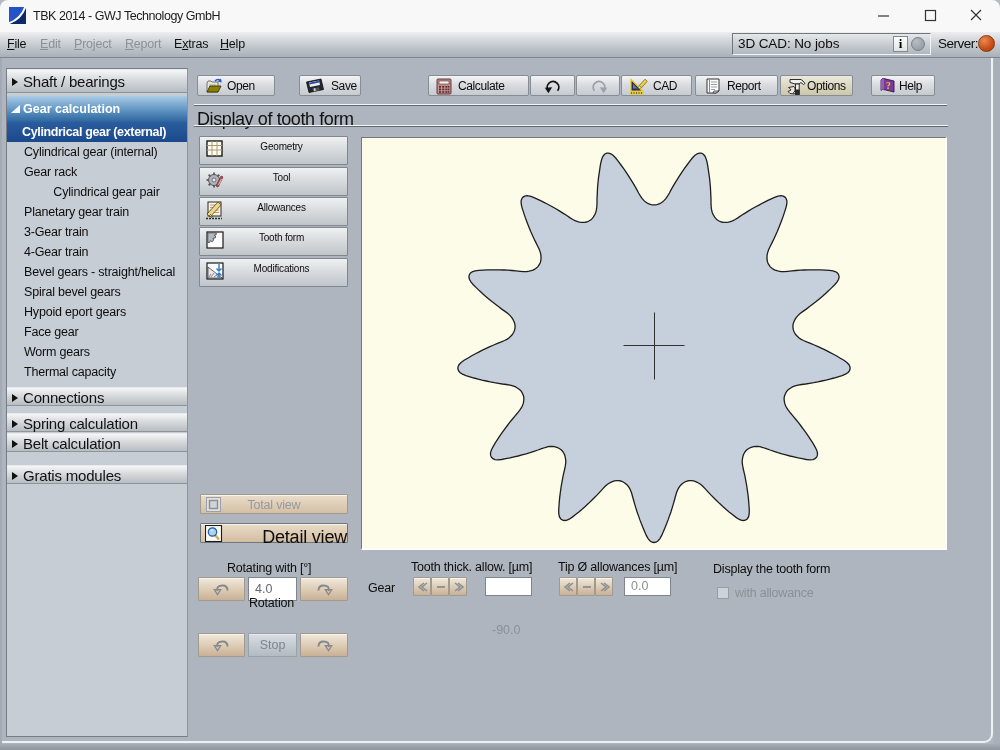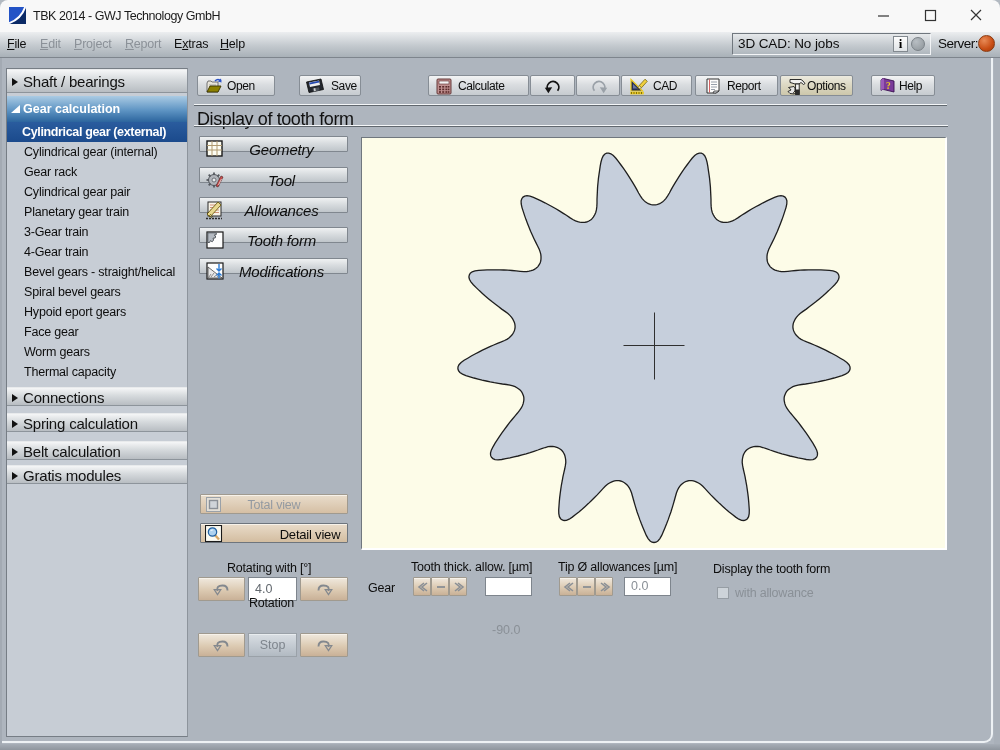--- a/index.html
+++ b/index.html
@@ -27,21 +27,21 @@
 #selitem{position:absolute;left:0;top:53px;width:180px;height:20px;background:linear-gradient(#2a5c9e,#1b4a8c);font-size:12.5px;letter-spacing:-0.35px;font-weight:bold;color:#fff;line-height:20px;}
 #selitem span{margin-left:15px;}
 .sitem{position:absolute;left:17px;width:165px;height:20px;font-size:12.5px;letter-spacing:-0.2px;color:#0d0d0d;line-height:20px;}
 
 .tbtn{position:absolute;top:75px;height:21px;background:linear-gradient(#f3f4f5,#dadde0 45%,#c6cbd0);border:1px solid #868d95;border-radius:2px;font-size:12px;letter-spacing:-0.4px;color:#0d0d0d;}
 .tbtn .txt{position:absolute;top:3px;}
 #groove1{left:194px;top:104px;width:753px;height:2px;border-top:1px solid #f4f6f8;border-bottom:1px solid #60676e;}
 #dispLbl{left:197px;top:109px;font-size:18px;letter-spacing:-0.4px;color:#111;}
 #groove2{left:194px;top:125px;width:754px;height:2px;border-top:1px solid #f4f6f8;border-bottom:1px solid #60676e;}
 
-.lbtn{position:absolute;left:199px;width:149px;height:16px;background:linear-gradient(#eff1f2,#d8dcdf 45%,#bfc5ca);border:1px solid #80878f;border-radius:1px;font-size:15px;letter-spacing:-0.2px;color:#0d0d0d;font-style:italic;}
+.lbtn{position:absolute;left:199px;width:149px;height:29px;background:linear-gradient(#eff1f2,#d8dcdf 45%,#bfc5ca);border:1px solid #80878f;border-radius:1px;font-size:10px;letter-spacing:-0.2px;color:#0d0d0d;}
 .lbtn .txt{position:absolute;width:100%;text-align:center;top:4px;left:8px;}
 .lbtn .ic{position:absolute;left:5px;top:2px;}
 
 #canvas{left:361px;top:137px;width:586px;height:413px;background:#fdfce8;border-top:1px solid #70777e;border-left:1px solid #70777e;border-right:2px solid #fff;border-bottom:2px solid #fff;}
 
 .tan{position:absolute;background:linear-gradient(#f0e9de,#dccab2 55%,#c9b197);border:1px solid #a09a8f;border-radius:1px;box-shadow:inset 0 1px 0 #f7f2ea;}
 .tan.dis{background:linear-gradient(#ede5d8,#dccbb4 55%,#cfb89e);}
 .ctl-label{position:absolute;font-size:12.5px;letter-spacing:-0.2px;color:#0d0d0d;}
 .ctl-label.dim{color:#8a9097;}
 .field{position:absolute;background:#fff;border:1px solid #7e858d;font-size:12.5px;color:#63696f;}
@@ -87,39 +87,39 @@
       <span class="tri" style="top:8px;"></span>
       <span class="lbl">Shaft / bearings</span>
     </div>
  <div id="ghead">
       <span id="gtri"></span>
       <span class="lbl">Gear calculation</span>
     </div>
  <div id="selitem"><span>Cylindrical gear (external)</span></div>
  <div class="sitem" style="top:73px;">Cylindrical gear (internal)</div>
  <div class="sitem" style="top:93px;">Gear rack</div>
- <div class="sitem" style="top:113px;">Cylindrical gear pair</div>
+ <div class="sitem" style="top:113px;text-align:center;">Cylindrical gear pair</div>
  <div class="sitem" style="top:133px;">Planetary gear train</div>
  <div class="sitem" style="top:153px;">3-Gear train</div>
  <div class="sitem" style="top:173px;">4-Gear train</div>
  <div class="sitem" style="top:193px;">Bevel gears - straight/helical</div>
  <div class="sitem" style="top:213px;">Spiral bevel gears</div>
  <div class="sitem" style="top:233px;">Hypoid eport gears</div>
  <div class="sitem" style="top:273px;">Worm gears</div>
  <div class="sitem" style="top:253px;">Face gear</div>
  <div class="sitem" style="top:293px;">Thermal capacity</div>
  <div class="shead" style="top:318px;">
       <span class="tri"></span>
       <span class="lbl">Connections</span>
     </div>
  <div class="shead" style="top:344px;">
       <span class="tri"></span>
       <span class="lbl">Spring calculation</span>
     </div>
- <div class="shead" style="top:372px;">
+ <div class="shead" style="top:364px;">
       <span class="tri"></span>
       <span class="lbl">Belt calculation</span>
     </div>
  <div class="shead" style="top:396px;">
       <span class="tri"></span>
       <span class="lbl">Gratis modules</span>
     </div>
 </div>
 
 <div class="tbtn" style="left:197px;width:78px;">
@@ -280,21 +280,21 @@
 </div>
 
 <div class="tan dis" style="left:200px;top:494px;width:148px;height:20px;background:linear-gradient(#e9ddcc,#d5bfa4);">
     <span style="position:absolute;left:0;width:100%;text-align:center;top:3px;font-size:12.5px;letter-spacing:-0.2px;color:#949aa1;">Total view</span>
  <svg style="position:absolute;left:5px;top:2px;" width="16" height="16">
   <rect x="0.5" y="0.5" width="14" height="14" fill="#e4e0d8" stroke="#9aa1a8" stroke-width="1"></rect>
   <rect x="3.5" y="3.5" width="8" height="8" fill="#cfd4d9" stroke="#8a9097" stroke-width="1.4"></rect>
  </svg>
   </div>
 <div class="tan" style="left:200px;top:523px;width:148px;height:20px;background:linear-gradient(#e9dcca,#d3bda0);border:1px solid #6e757d;">
-    <span style="position:absolute;left:0;width:100%;text-align:center;top:3px;font-size:13px;letter-spacing:-0.2px;color:#0d0d0d;margin-left:36px;">Detail view</span>
+    <span style="position:absolute;left:0;width:100%;text-align:right;top:3px;font-size:18px;letter-spacing:-0.2px;color:#0d0d0d;">Detail view</span>
  <svg style="position:absolute;left:4px;top:1px;" width="18" height="18">
   <rect x="0.5" y="0.5" width="16" height="16" fill="#fbfaf2" stroke="#1a1a1a" stroke-width="1.1"></rect>
   <line x1="10" y1="10" x2="14" y2="14.5" stroke="#d8a868" stroke-width="2.4"></line>
   <circle cx="7.5" cy="7" r="4.2" fill="#aed2f0" stroke="#1f5fa0" stroke-width="1.2"></circle>
   <path d="M5.6,6 Q6.5,4.7 8.2,5" stroke="#eaf4fc" stroke-width="1.1" fill="none"></path>
  </svg>
   </div>
 
 <div class="ctl-label" style="left:227px;top:561px;">Rotating with [°]</div>
 <div class="tan" style="left:198px;top:577px;width:47px;height:24px;" id="undo1">

